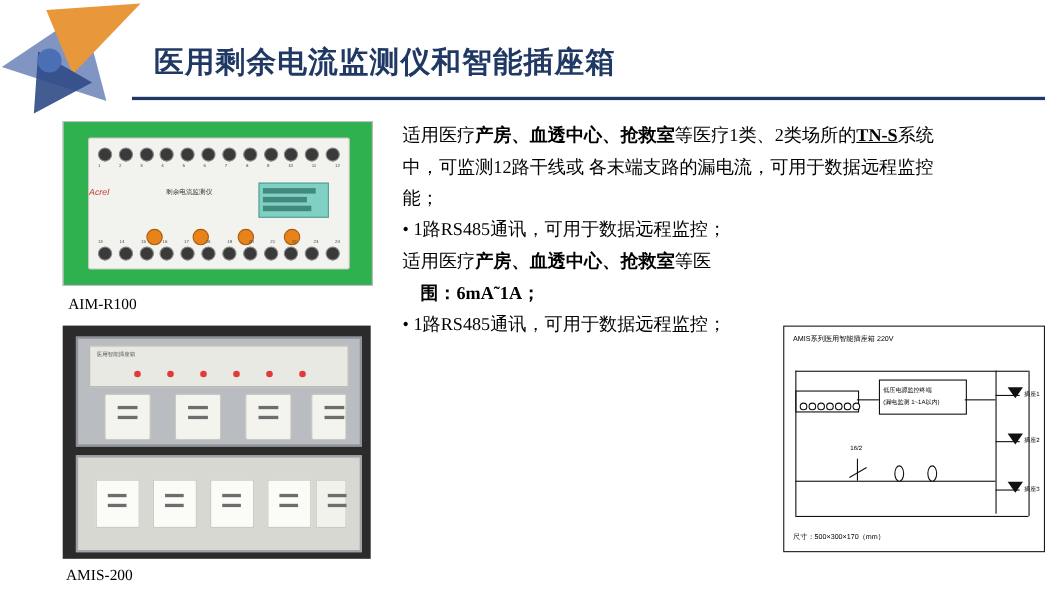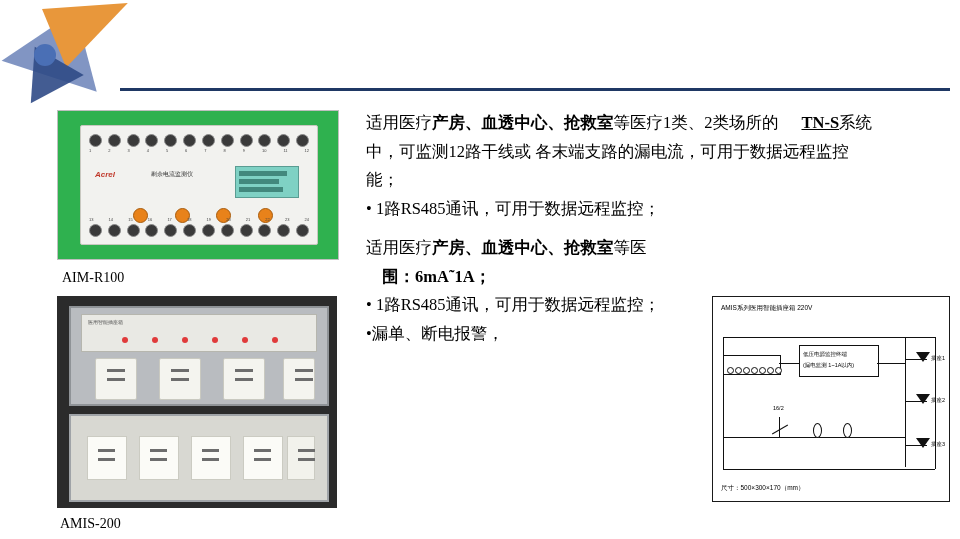--- a/index.html
+++ b/index.html
@@ -118,23 +118,23 @@
     width: 220px;
     display: flex;
     justify-content: space-between;
     font-size: 4px;
     color: #444;
   }
   .term-label-row.top { top: 22px; }
   .term-label-row.bottom { bottom: 22px; }
   .brand {
     position: absolute;
-    left: 14px; top: 44px;
+    left: 0; top: 44px;
     font-size: 8px;
-    font-weight: bold;
+    font-weight: normal;
     color: #c0392b;
     font-style: italic;
   }
   .device-model {
     position: absolute;
     left: 70px; top: 44px;
     font-size: 6px;
     color: #333;
   }
   .device-screen {
@@ -257,36 +257,36 @@
     width: 580px;
   }
   .para {
     font-family: "Liberation Serif", "DejaVu Serif", serif;
     font-size: 16.5px;
     color: #000000;
     line-height: 1.62;
     margin: 0 0 2px 0;
   }
   .b { font-weight: bold; }
-  .bu { font-weight: bold; text-decoration: underline; margin-left: 23px; }
+  .bu { font-weight: bold; text-decoration: underline; }
   .bullet {
     font-family: "Liberation Serif", "DejaVu Serif", serif;
     font-size: 16.5px;
     color: #000000;
     line-height: 1.62;
     margin: 0 0 2px 0;
     padding-left: 16px;
     text-indent: -16px;
   }
   .bullet::before {
     content: "• ";
   }
   .nb::before { content: ""; }
 
-  .block2 { margin-top: 12px; }
+  .block2 { margin-top: 2px; }
 
   
   .diagram {
     position: absolute;
     left: 712px; top: 296px;
     width: 236px; height: 204px;
     background: #ffffff;
     border: 1px solid #1a1a1a;
   }
   .dg-title {
@@ -343,20 +343,21 @@
 </head>
 <body>
 
 <div id="slide">
 
   <div class="header-band">
     <div class="logo-tri-a"></div>
     <div class="logo-tri-b"></div>
     <div class="logo-tri-c"></div>
     <div class="logo-dot"></div>
+    <div class="slide-title">医用剩余电流监测仪和智能插座箱</div>
     <div class="header-rule"></div>
   </div>
 
   <div class="img-top">
     <div class="device-body">
       <div class="device-terminal-row top">
         <span class="term"></span>
         <span class="term"></span>
         <span class="term"></span>
         <span class="term"></span>
@@ -469,21 +470,20 @@
     <p class="para">能；</p>
 
     <p class="bullet">1路RS485通讯，可用于数据远程监控；</p>
 
     <p class="para block2">
       <span>适用医疗</span><span class="b">产房、血透中心、抢救室</span><span>等医</span>
     </p>
 
     <p class="bullet nb" style="padding-left:16px;text-indent:0;font-weight:bold;">围：6mA˜1A；</p>
     <p class="bullet">1路RS485通讯，可用于数据远程监控；</p>
-    <p class="para">•漏单、断电报警，</p>
   </div>
 
   <div class="diagram">
     <div class="dg-title">AMIS系列医用智能插座箱 220V</div>
 
     <div class="dg-box" style="left:10px; top:58px; width:56px; height:18px;"></div>
     <div style="position:absolute; left:14px; top:63px;">
       <span class="dg-term-dot"></span><span class="dg-term-dot"></span><span class="dg-term-dot"></span><span class="dg-term-dot"></span><span class="dg-term-dot"></span><span class="dg-term-dot"></span><span class="dg-term-dot"></span>
     </div>
 

